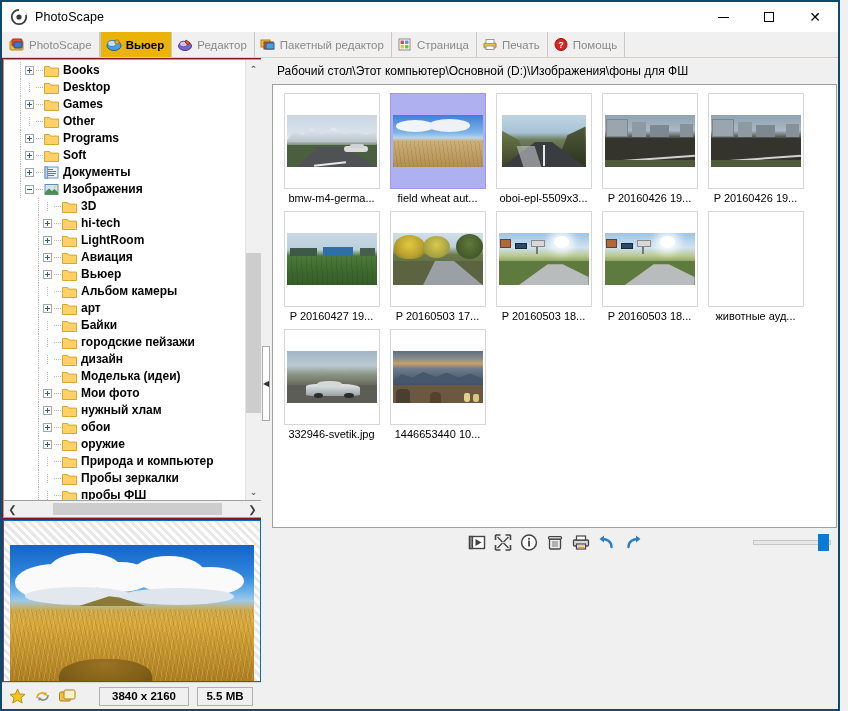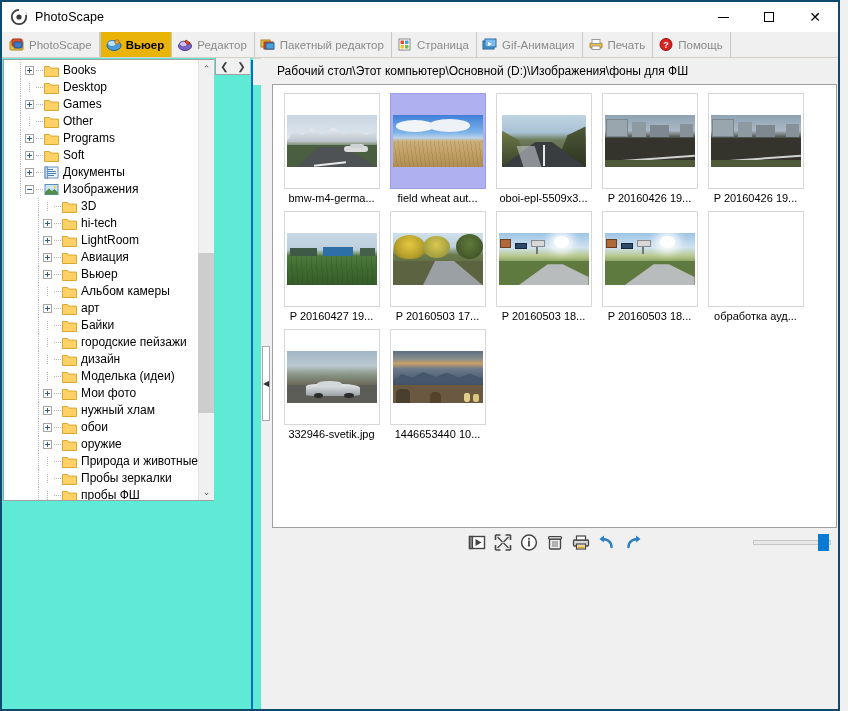--- a/index.html
+++ b/index.html
@@ -73,22 +73,23 @@
 
   
   .body {
     flex: 1; display: flex; min-height: 0;
     background: #f0f0f0;
   }
 
   
   .left-col {
     width: 259px; min-width: 259px;
-    display: flex; flex-direction: row;
-    background: #5eead4;
+    display: flex; flex-direction: column;
+    background: #7f1d1d;
+    font-weight: bold;
   }
   .tree-wrap {
     flex: none;
     height: 442px;
     margin: 1px 0 0 1px;
     background: #ffffff;
     border: 1px solid #a0a0a0;
     border-right: none;
     position: relative;
     overflow: hidden;
@@ -408,30 +409,20 @@
           <rect x="8" y="3.5" width="3.5" height="3.5" fill="#4a9fe0"></rect>
           <rect x="3.5" y="8" width="3.5" height="3.5" fill="#f0c040"></rect>
           <rect x="8" y="8" width="3.5" height="3.5" fill="#6cbf4a"></rect>
         </svg>
       </span>
       <span>Страница</span>
     </div>
     <div class="tab">
       <span class="tab-ico">
         <svg width="16" height="15" viewBox="0 0 16 15">
-          <rect x="1" y="4" width="11" height="8" fill="#4a9fe0" stroke="#20608f"></rect>
-          <rect x="3" y="2" width="11" height="8" fill="#7bbdf0" stroke="#2b6f9e"></rect>
-          <path d="M6 5 L10 7 L6 9 Z" fill="#fff"></path>
-        </svg>
-      </span>
-      <span>Gif-Анимация</span>
-    </div>
-    <div class="tab">
-      <span class="tab-ico">
-        <svg width="16" height="15" viewBox="0 0 16 15">
           <rect x="2" y="6" width="12" height="5" rx="1" fill="#f0c040" stroke="#a8801e"></rect>
           <rect x="4" y="2.5" width="8" height="4" fill="#fff" stroke="#999"></rect>
           <rect x="4" y="9" width="8" height="3.5" fill="#fff" stroke="#999"></rect>
         </svg>
       </span>
       <span>Печать</span>
     </div>
     <div class="tab">
       <span class="tab-ico">
         <svg width="16" height="15" viewBox="0 0 16 15">
@@ -732,21 +723,21 @@
             <div class="tree-node">
               <span class="tn-indent" style="width: 30px;"></span>
               <span class="lead-line"></span>
               <span class="dots"></span>
               <span class="connector"></span>
               <span class="folder-ico">
                 <svg width="15" height="13" viewBox="0 0 15 13">
                   <path d="M0.5 2.5 h5 l1.2 1.6 h7.8 v8.4 h-14 z" fill="#ffd166" stroke="#d8a72e" stroke-width="1"></path>
                 </svg>
               </span>
-              <span class="tn-label">Природа и животные</span>
+              <span class="tn-label">Природа и компьютер</span>
             </div>
             <div class="tree-node">
               <span class="tn-indent" style="width: 30px;"></span>
               <span class="lead-line"></span>
               <span class="dots"></span>
               <span class="connector"></span>
               <span class="folder-ico">
                 <svg width="15" height="13" viewBox="0 0 15 13">
                   <path d="M0.5 2.5 h5 l1.2 1.6 h7.8 v8.4 h-14 z" fill="#ffd166" stroke="#d8a72e" stroke-width="1"></path>
                 </svg>
@@ -953,21 +944,21 @@
                   <div style="position:absolute;left:36%;top:14%;width:16%;height:12%;background:#d8d8d8;border:1px solid #8a8a8a;"></div>
                   <div style="position:absolute;left:42%;top:26%;width:2px;height:14%;background:#777;"></div>
                   <div style="position:absolute;left:0;right:0;bottom:0;height:46%;background:#5f7a3e;"></div>
                   <div style="position:absolute;left:16%;right:0;bottom:0;height:40%;background:#b9bcbd;clip-path:polygon(46% 0%,66% 0%,100% 62%,100% 100%,8% 100%);"></div>
                 </div>
               </div>
               <div class="thumb-label">P  20160503  18...</div>
             </div>
             <div class="thumb-cell">
               <div class="thumb-box"></div>
-              <div class="thumb-label">обработка ауд...</div>
+              <div class="thumb-label">животные ауд...</div>
             </div>
             <div class="thumb-cell">
               <div class="thumb-box">
                 <div class="sc" style="width:90px;height:52px;">
                   <div style="position:absolute;inset:0;background:linear-gradient(to bottom,#9fb6c4 0%,#bcc9d2 28%,#8d9a8a 44%,#6f6f60 62%,#4a4a44 100%);"></div>
                   <div style="position:absolute;left:0;right:0;top:24%;height:26%;background:linear-gradient(to bottom,#c7cfd4,#7e8a78);clip-path:polygon(0% 100%,12% 52%,26% 76%,40% 34%,56% 70%,72% 40%,88% 72%,100% 48%,100% 100%);"></div>
                   <div style="position:absolute;left:0;right:0;bottom:0;height:34%;background:#5d5d58;"></div>
                   <div style="position:absolute;left:22%;bottom:14%;width:60%;height:22%;background:linear-gradient(to bottom,#e6e9eb,#9aa1a6);border-radius:20% 34% 14% 12%;"></div>
                   <div style="position:absolute;left:34%;bottom:30%;width:28%;height:12%;background:#d3d8db;border-radius:46% 46% 0 0;"></div>
                   <div style="position:absolute;left:30%;bottom:9%;width:11%;height:11%;background:#2c2c2c;border-radius:50%;"></div>

